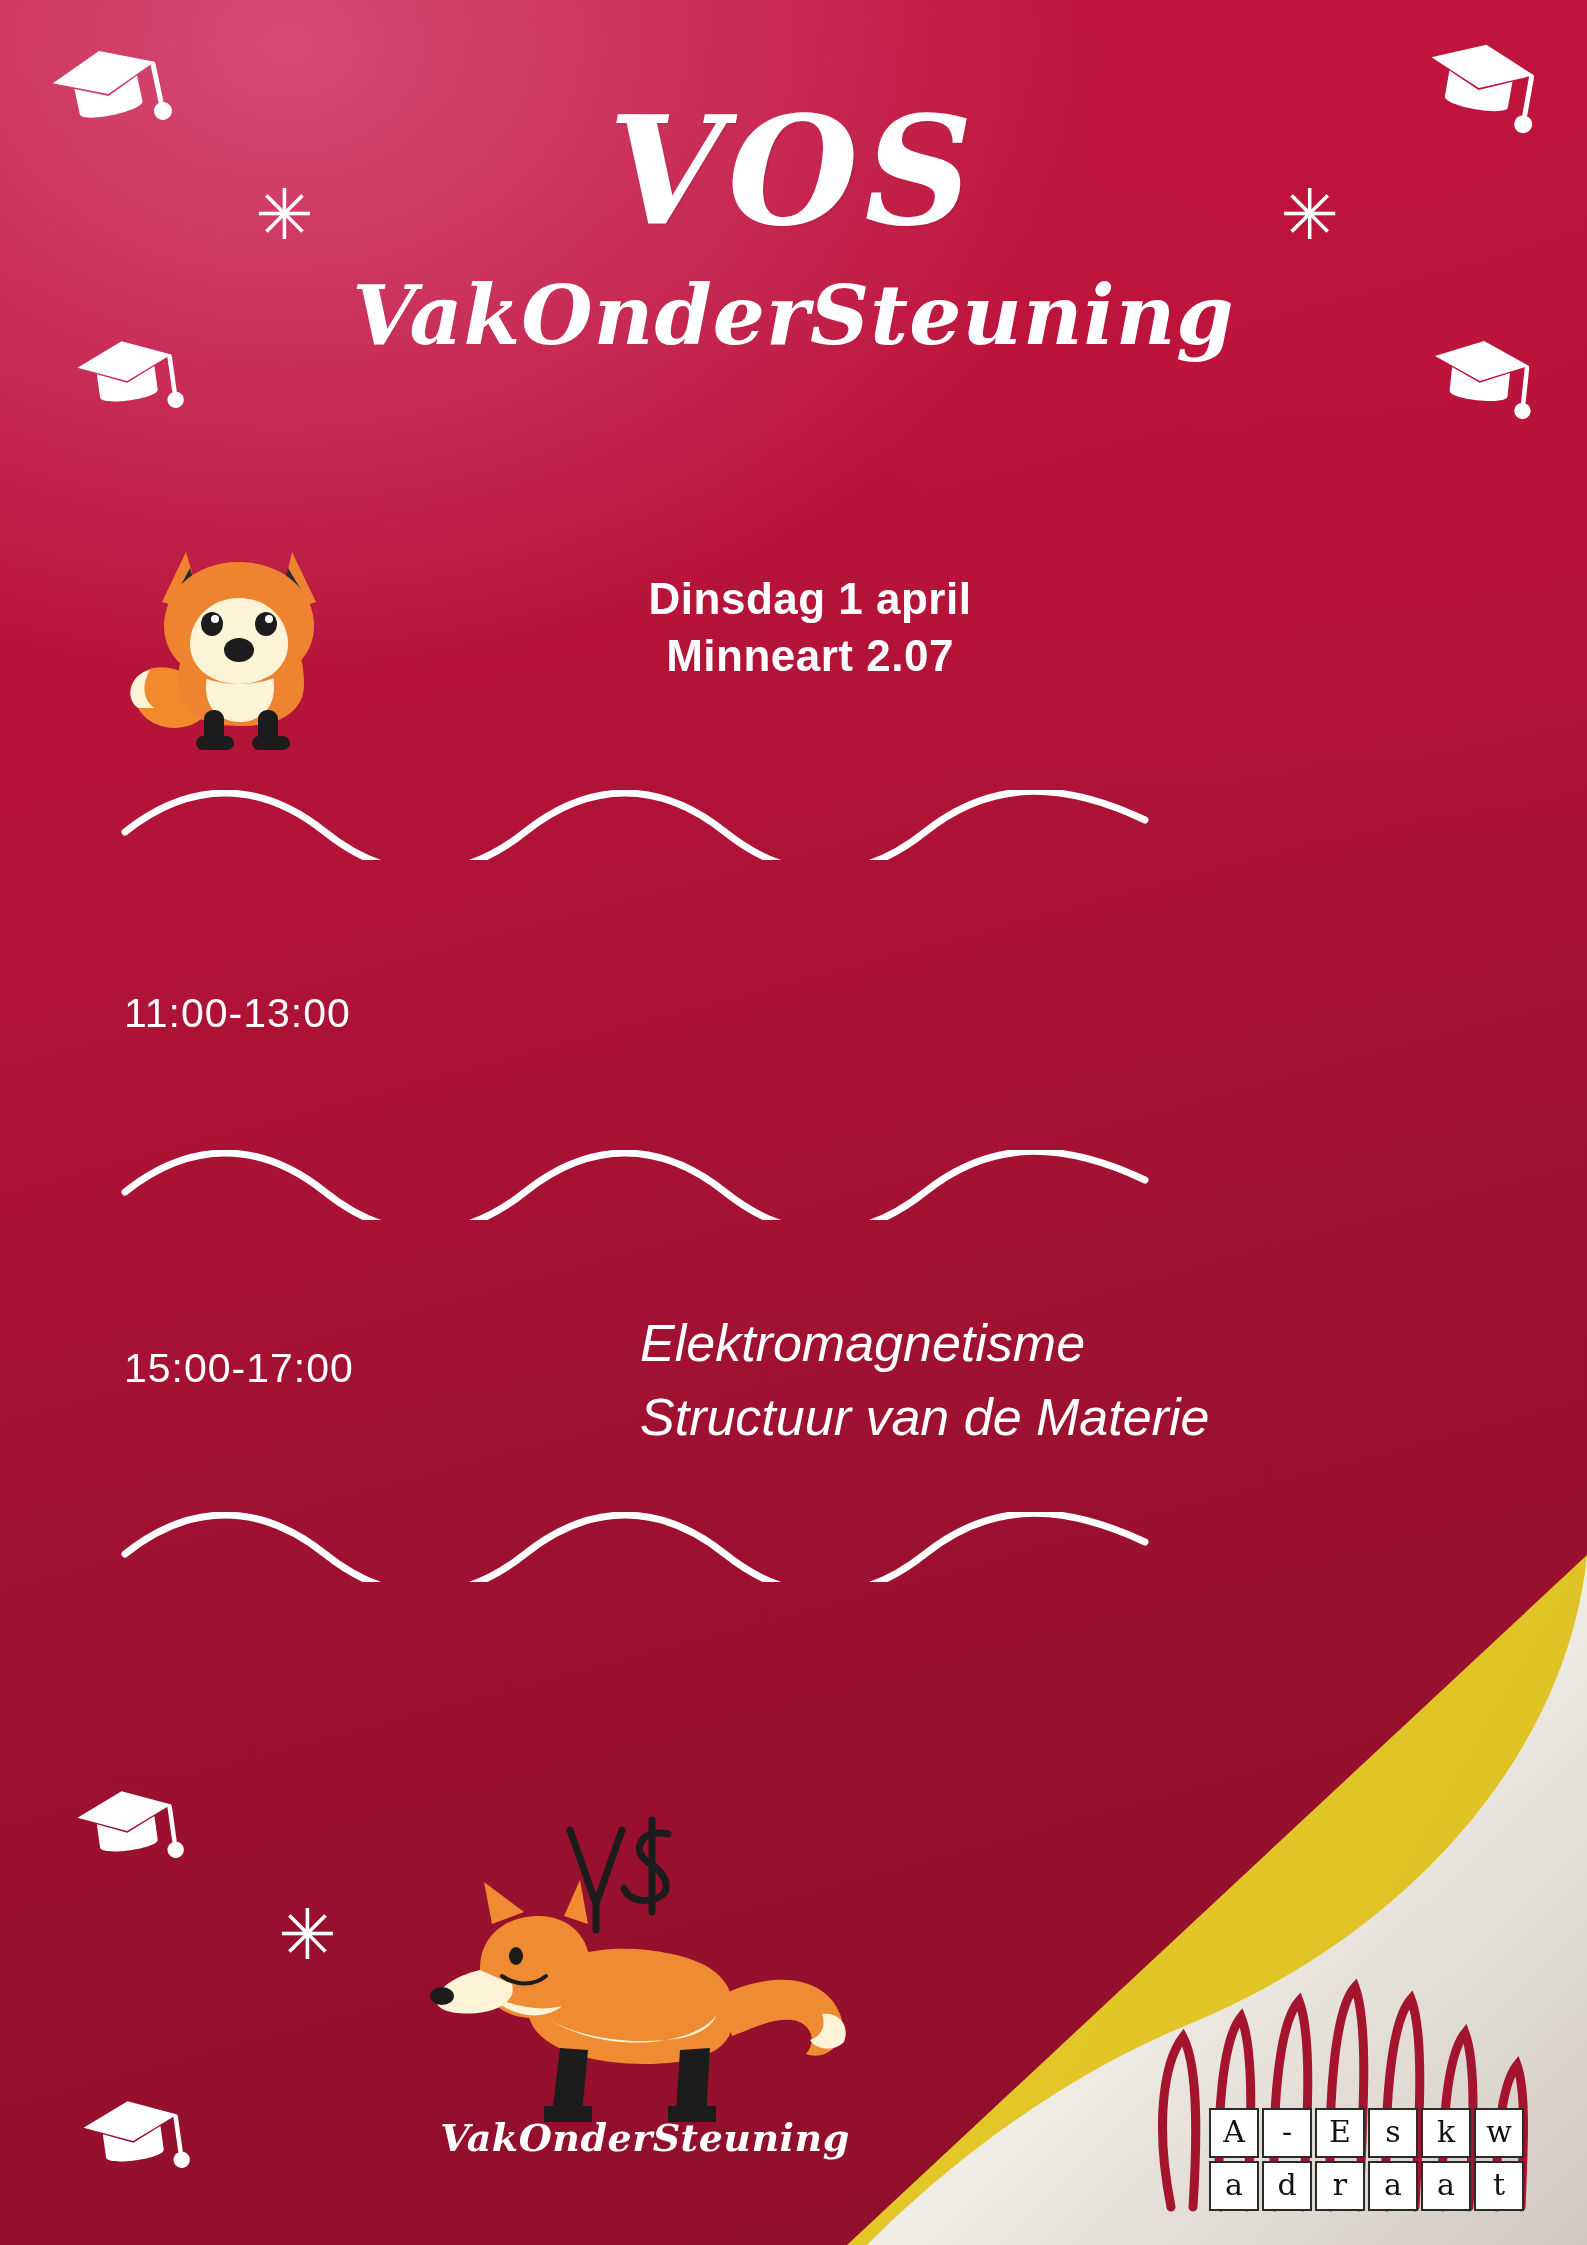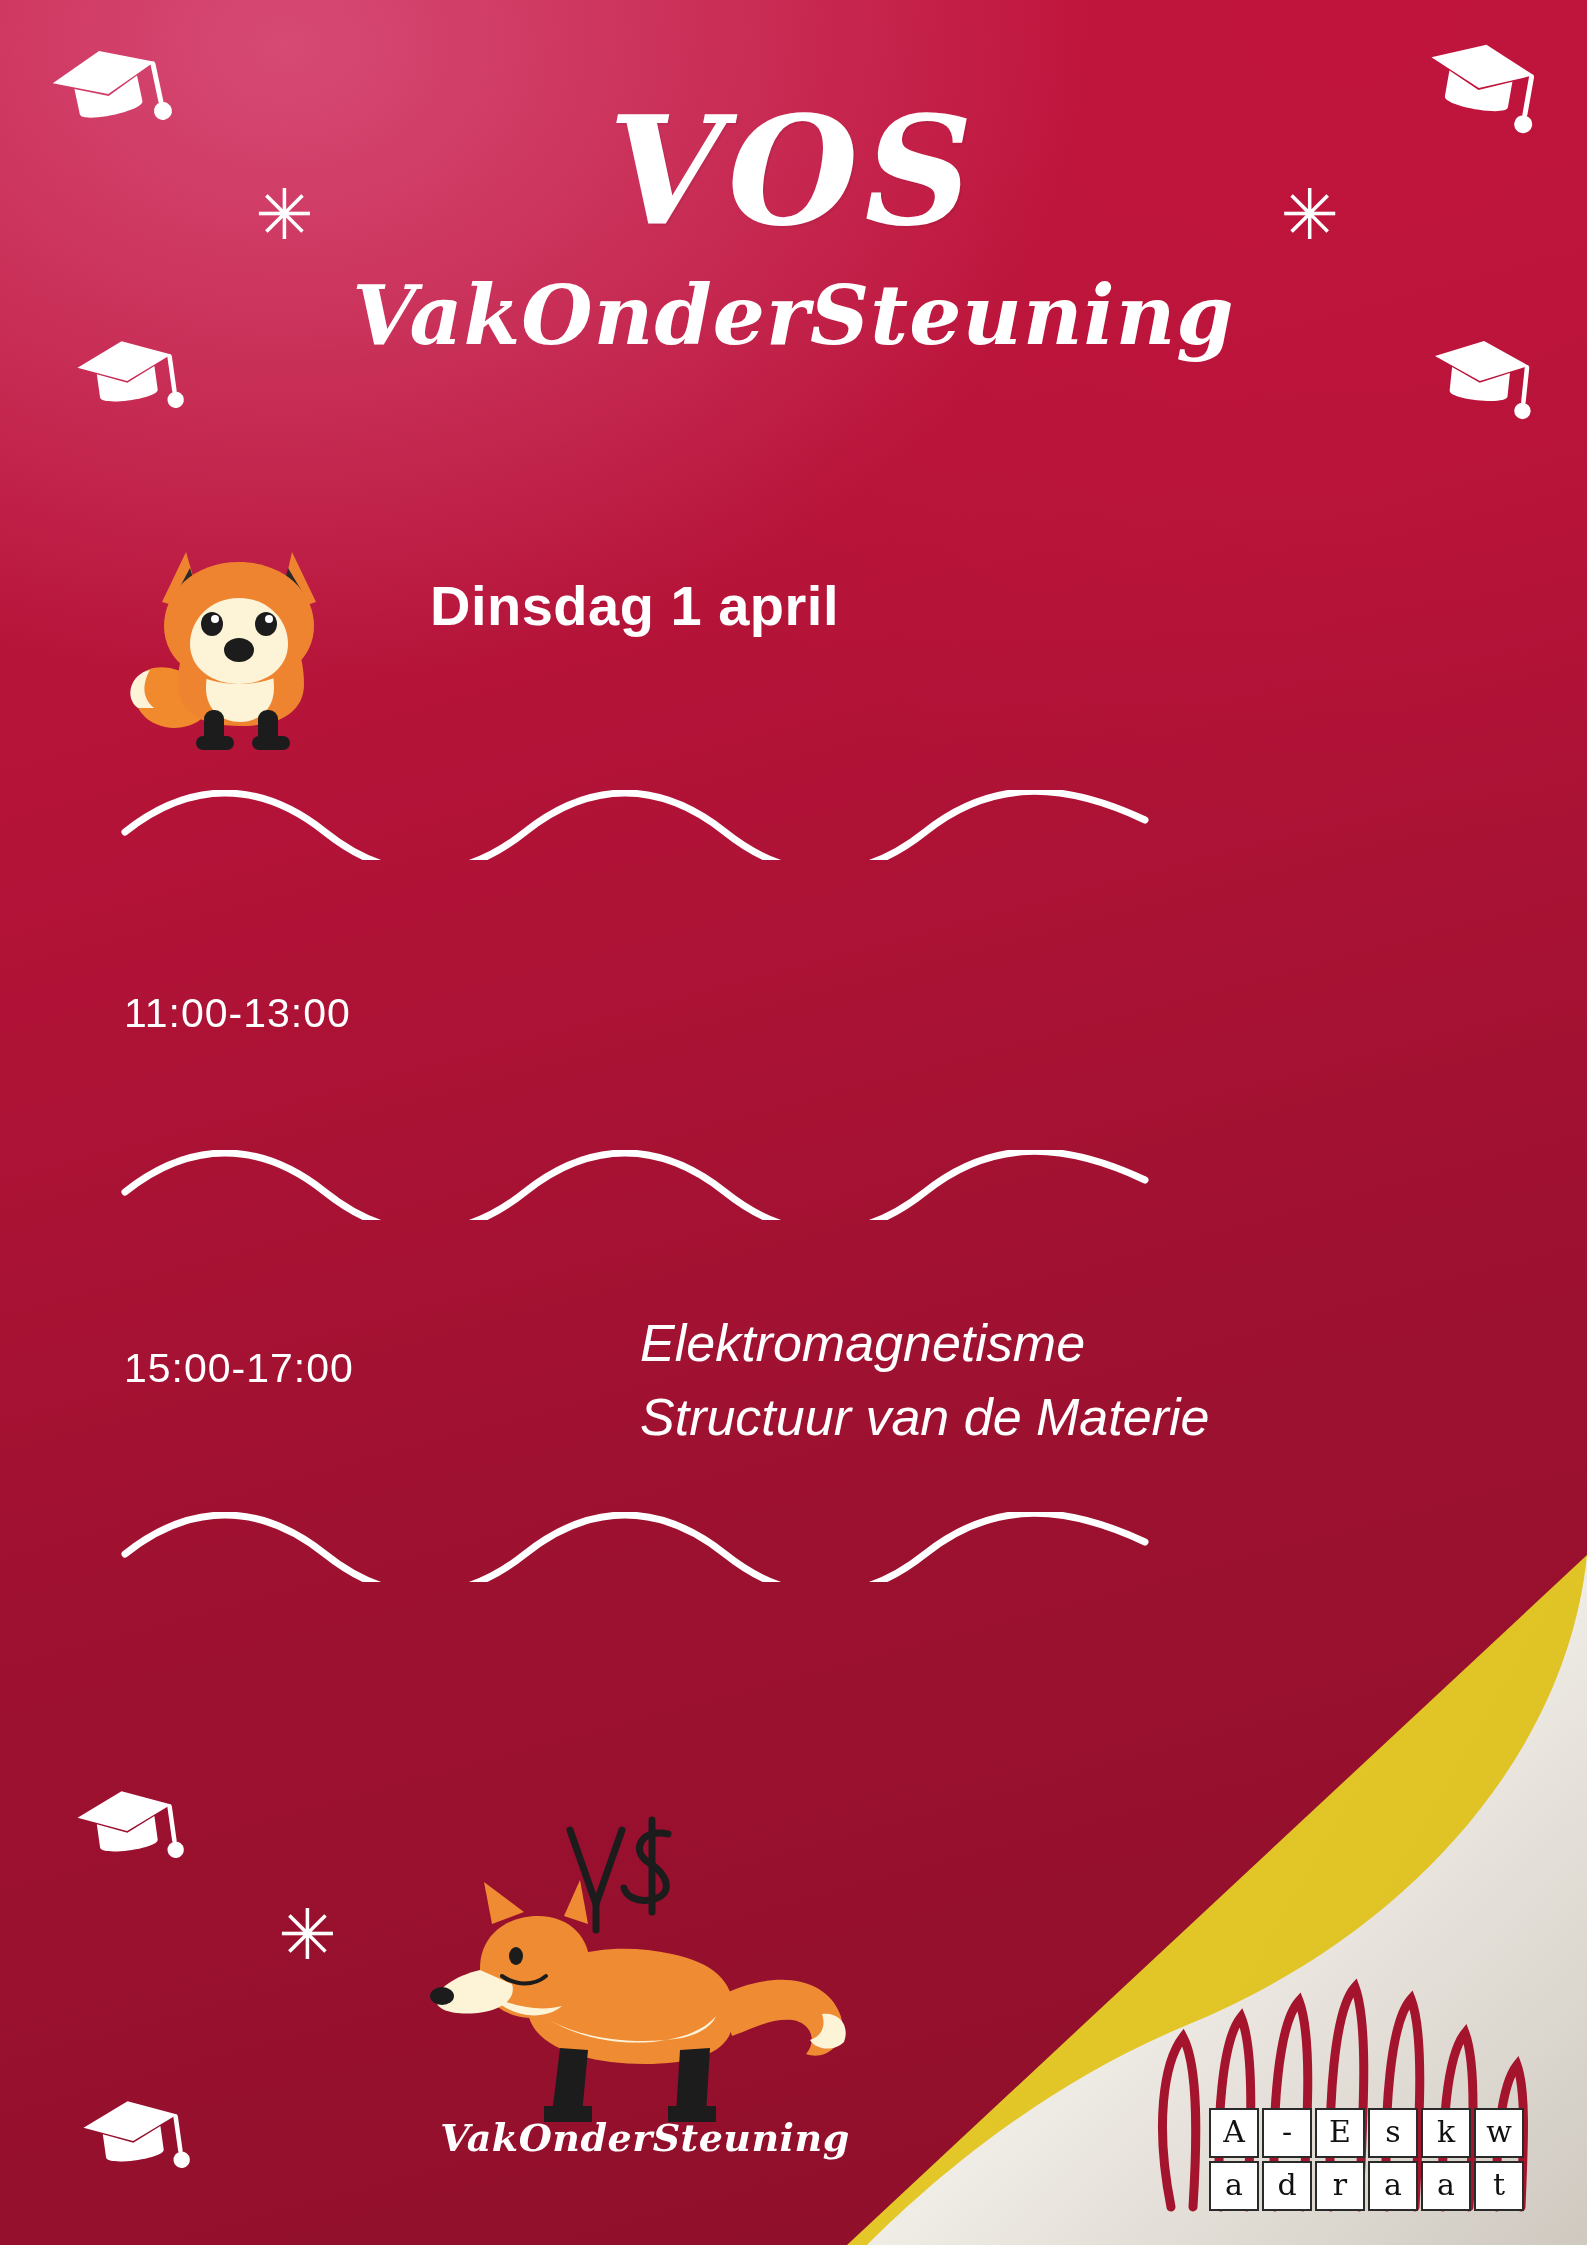--- a/index.html
+++ b/index.html
@@ -61,23 +61,24 @@
     line-height: 1;
     letter-spacing: 1px;
   }
 
   
   .datebox {
     position: absolute;
     top: 570px;
     left: 430px;
     width: 760px;
+    text-align: center;
     color: #fff;
     font-weight: 700;
-    font-size: 56px;
+    font-size: 44px;
     line-height: 1.30;
     letter-spacing: 0.5px;
   }
 
   
   .fox-top {
     position: absolute;
     left: 108px;
     top: 498px;
     width: 260px;
@@ -293,20 +294,21 @@
       <ellipse cx="158" cy="126" rx="11" ry="12" fill="#1c1c1c"></ellipse>
       <circle cx="107" cy="121" r="4" fill="#fff"></circle>
       <circle cx="161" cy="121" r="4" fill="#fff"></circle>
 
       <ellipse cx="131" cy="152" rx="15" ry="12" fill="#1c1c1c"></ellipse>
     </svg>
   </div>
 
   <div class="datebox">
     <div>Dinsdag 1 april</div>
+    <div>Minneart 2.07</div>
   </div>
 
   <div class="wave" style="top:790px;">
     <svg viewBox="0 0 1030 70" preserveAspectRatio="none">
       <path d="M5 42 C 70 -10, 140 -10, 205 42 S 340 94, 405 42 S 540 -10, 605 42 S 740 94, 805 42 S 940 -10, 1025 30" fill="none" stroke="#ffffff" stroke-width="7" stroke-linecap="round"></path>
     </svg>
   </div>
 
   <div class="row" style="top:990px;">
     <div class="time">11:00-13:00</div>

